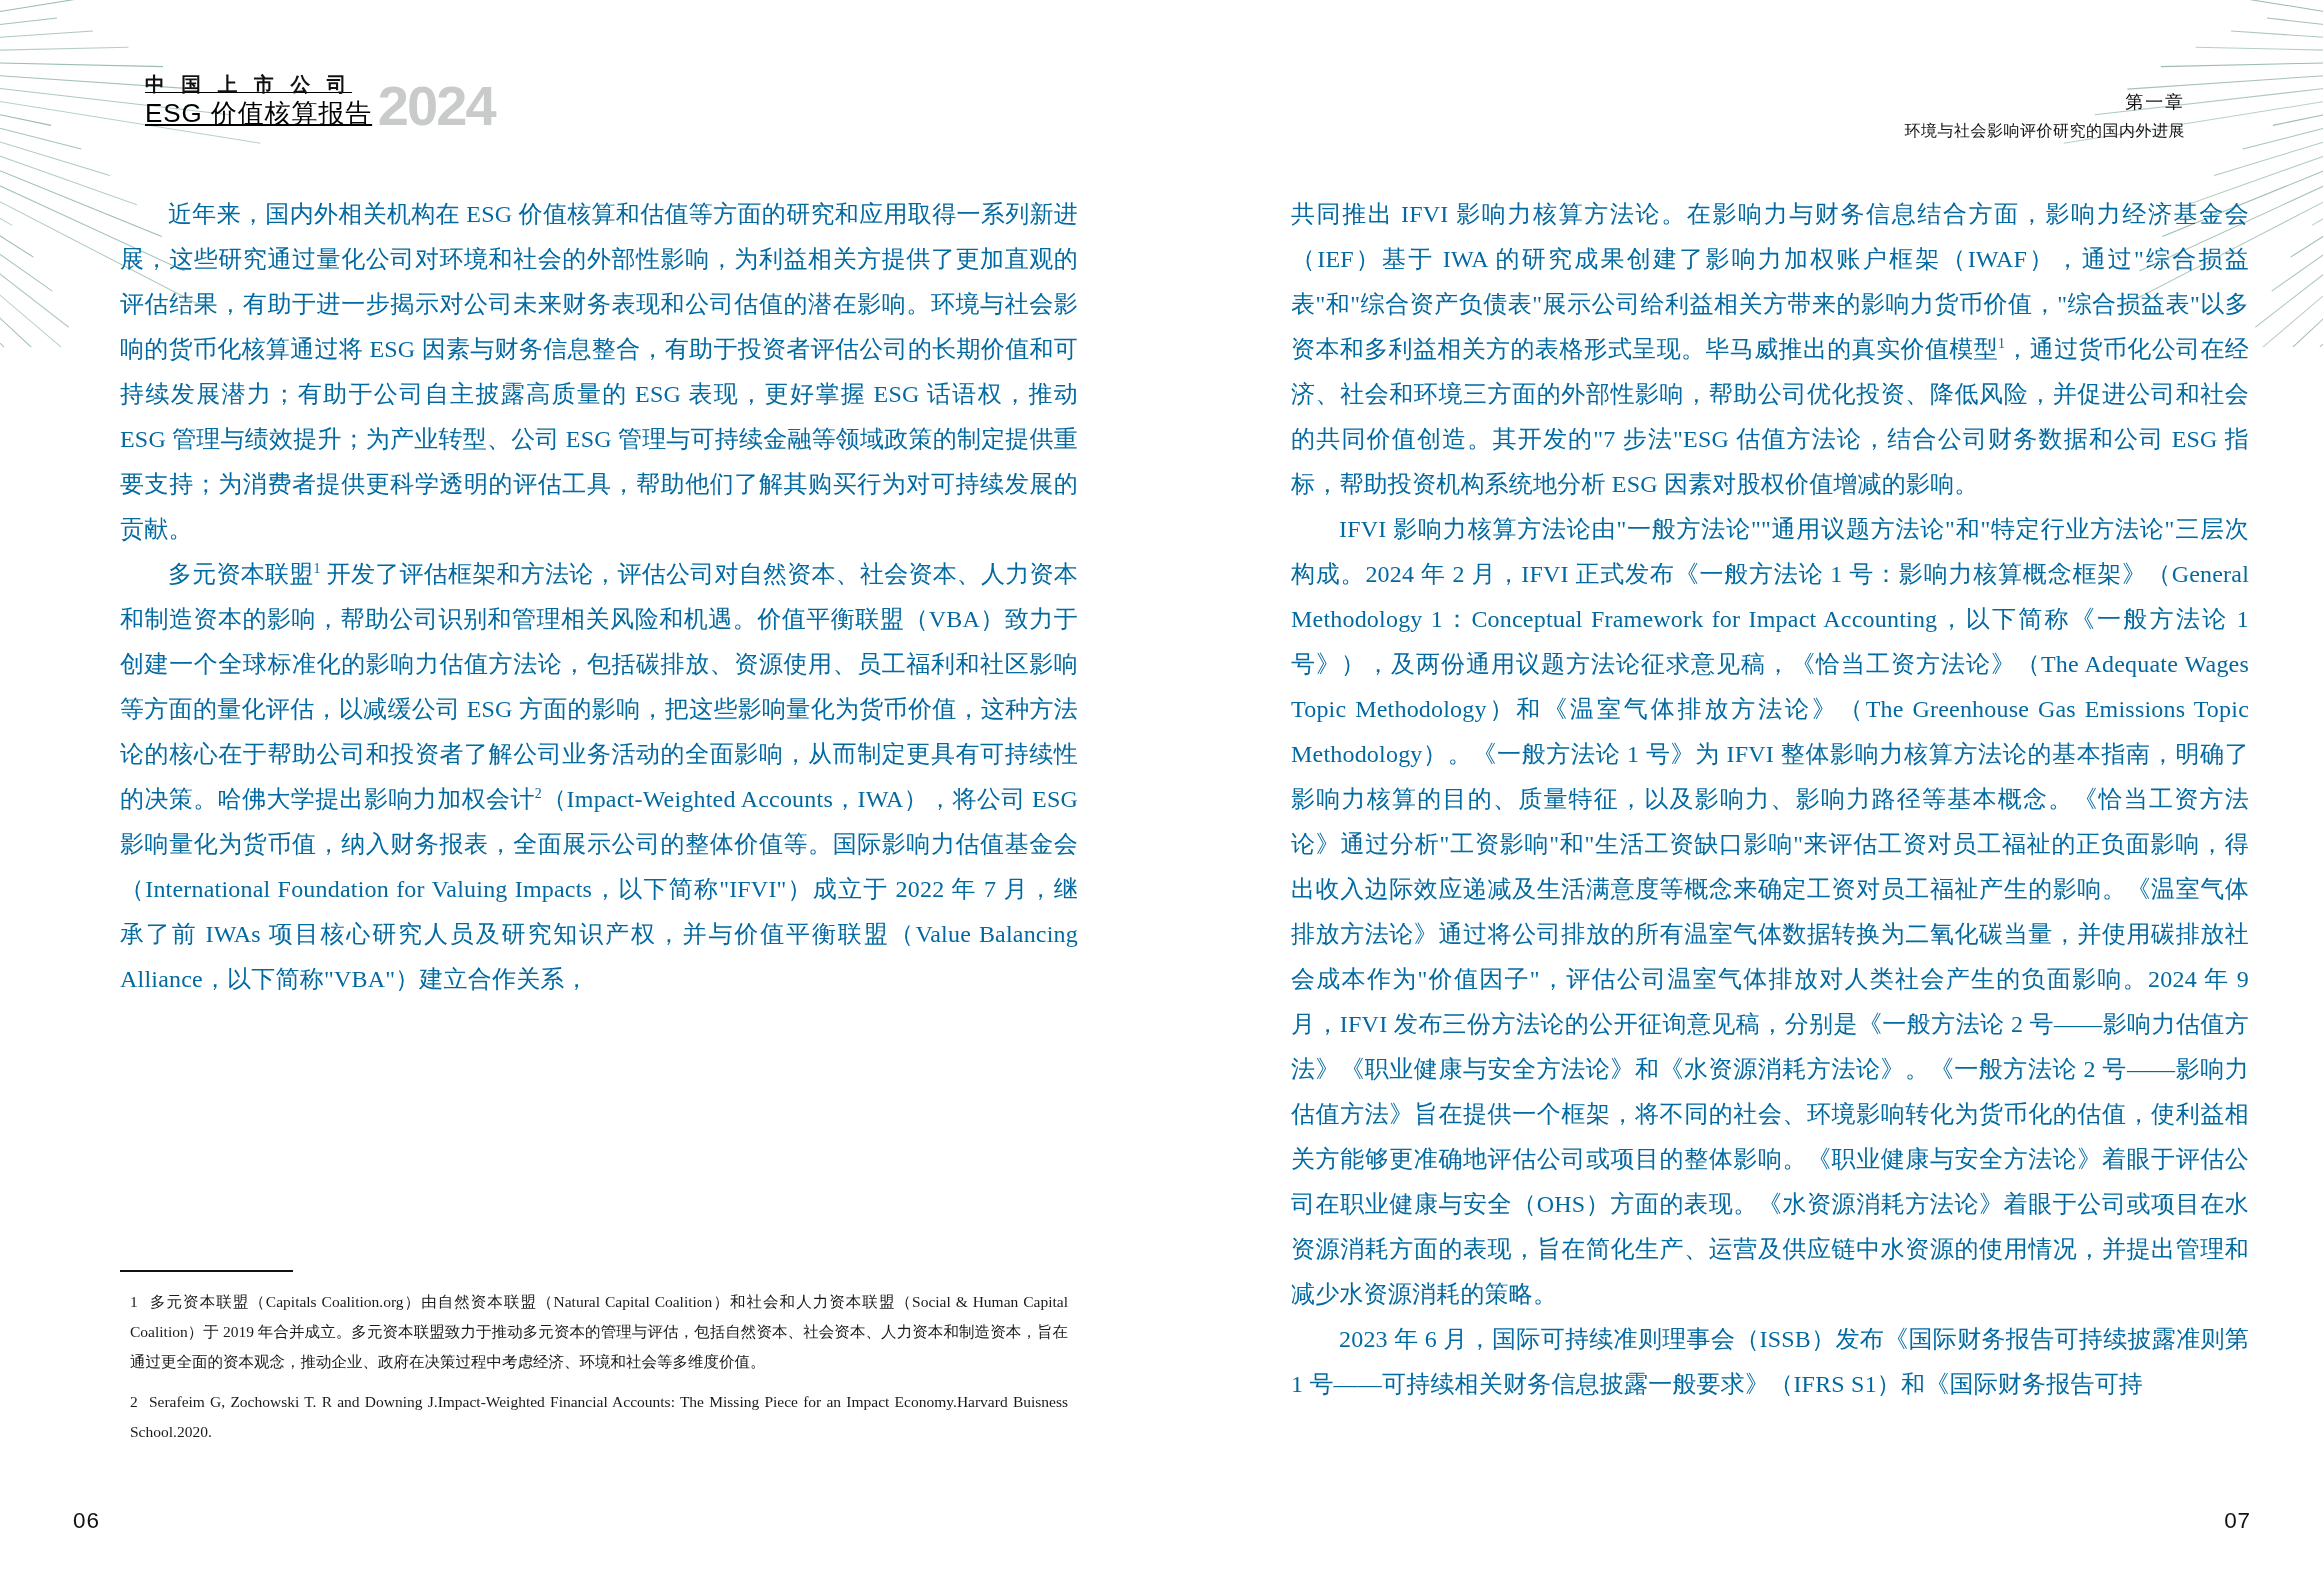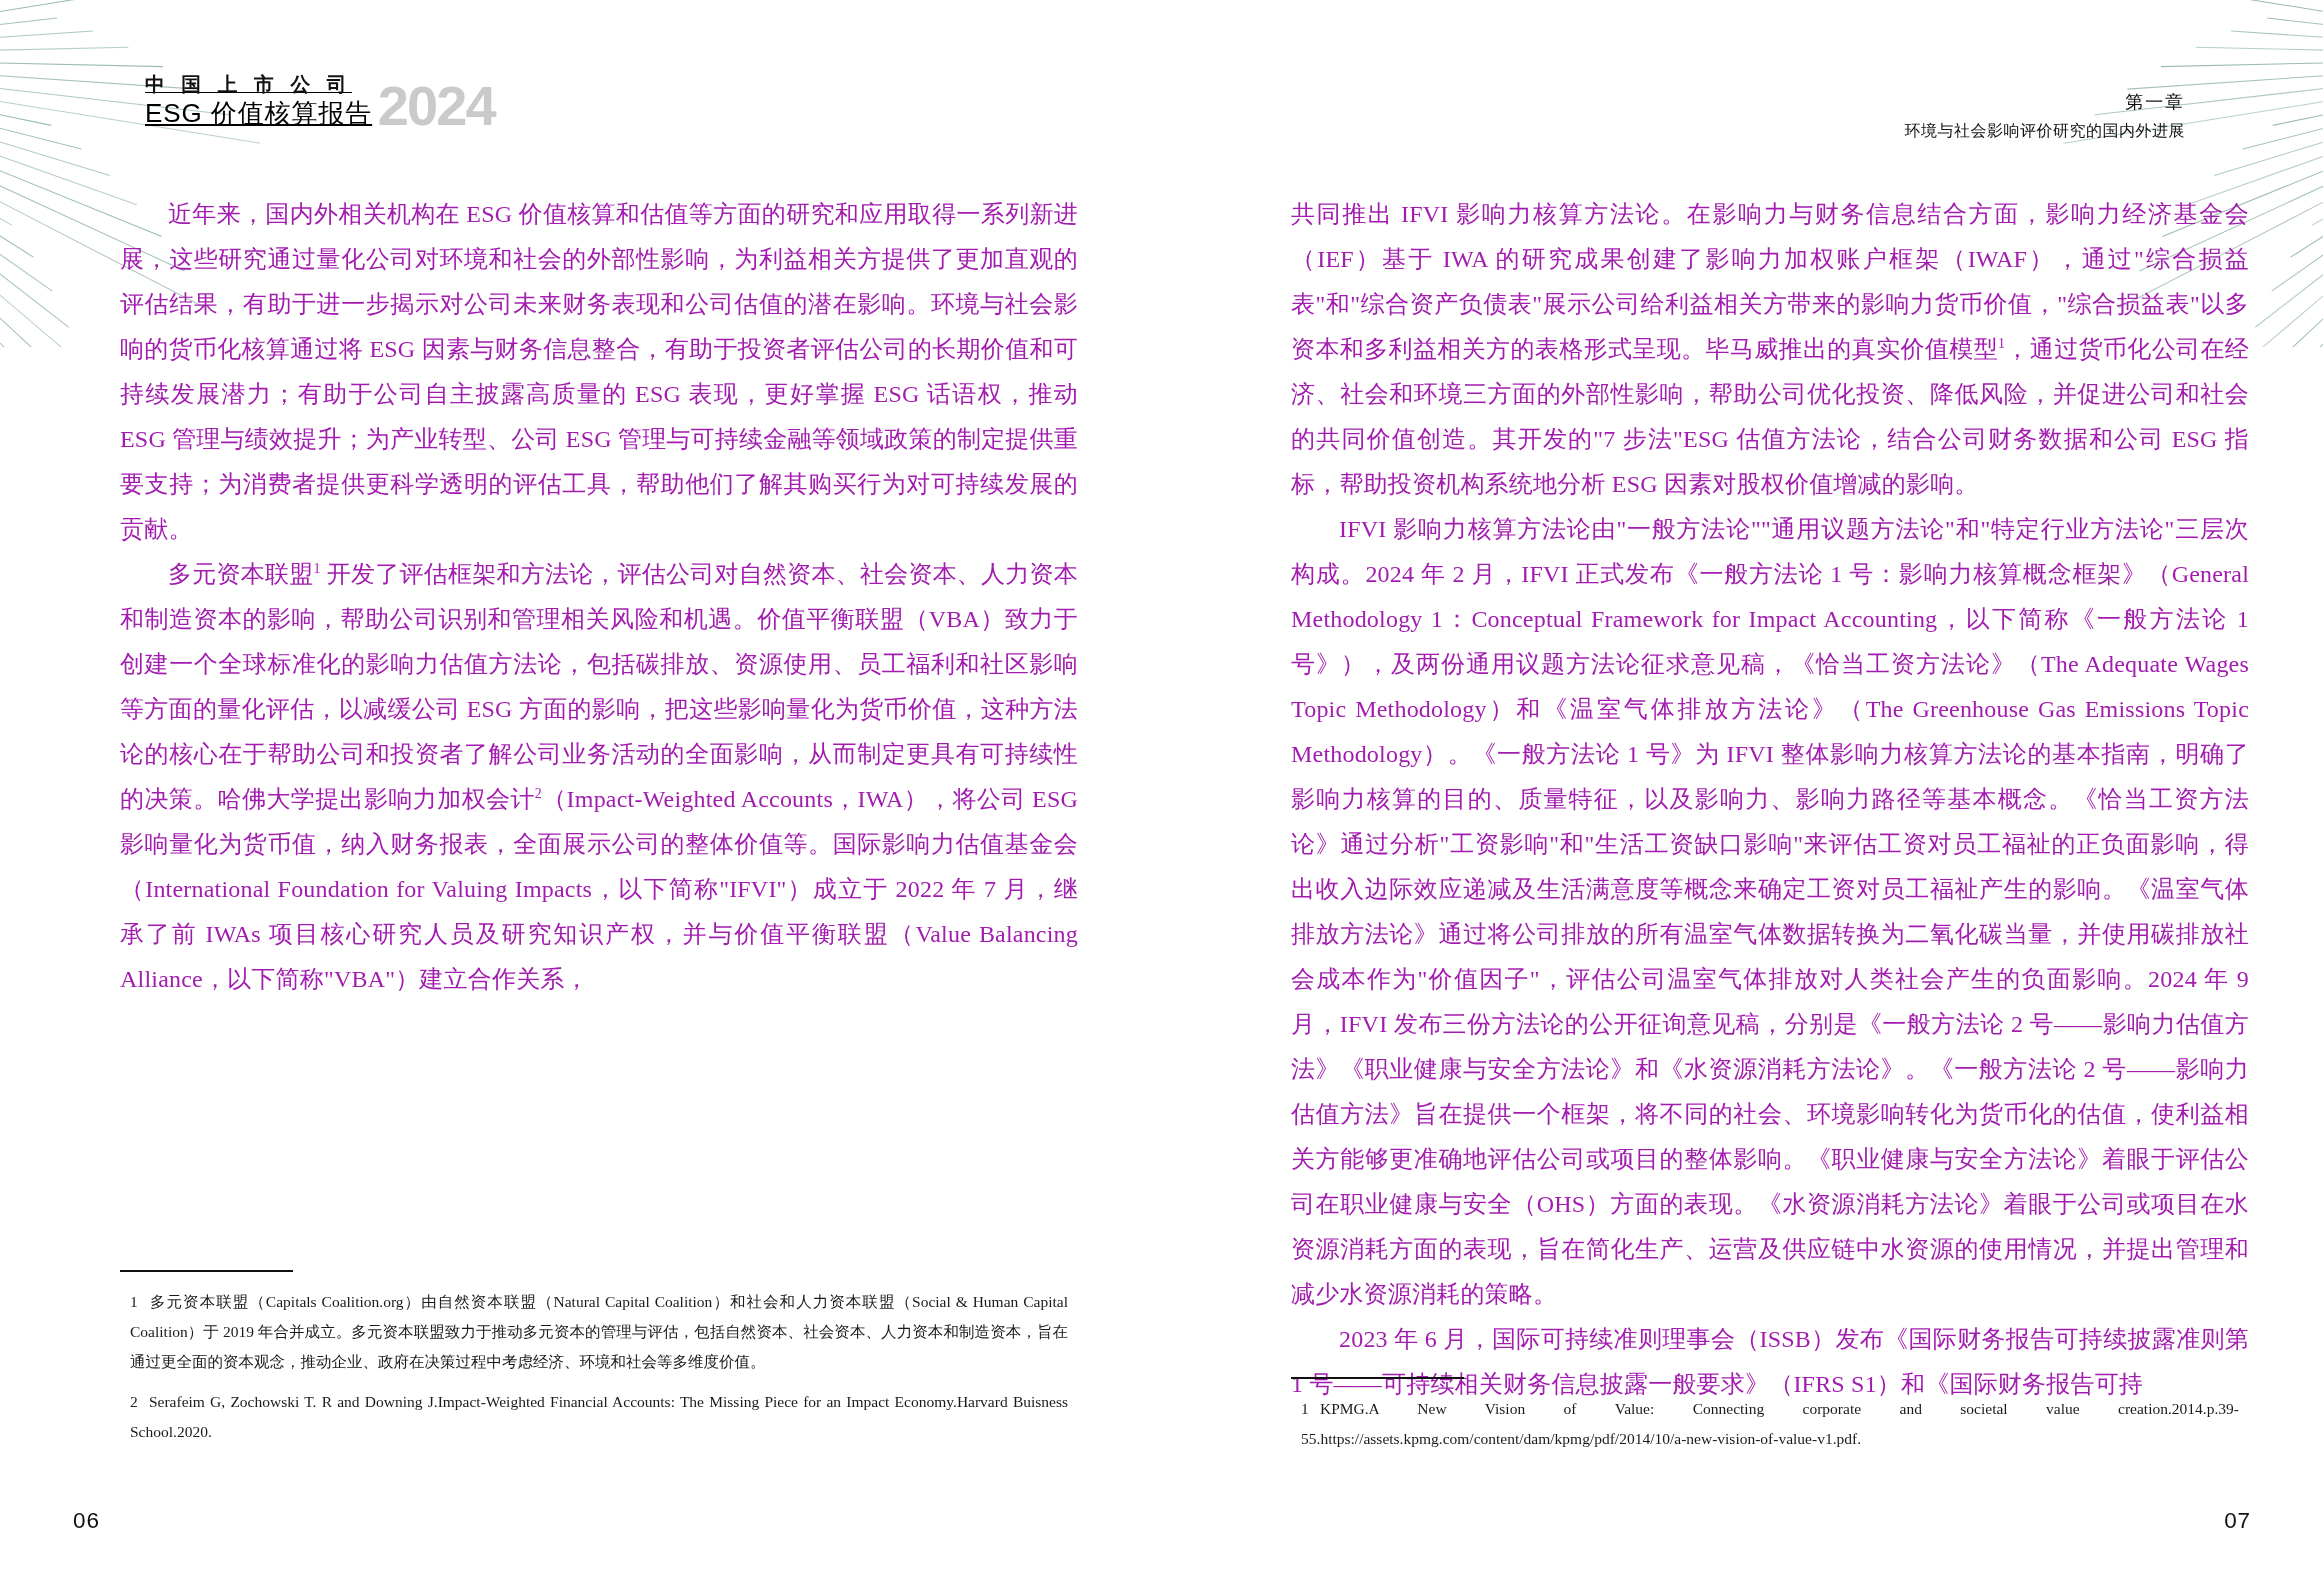--- a/index.html
+++ b/index.html
@@ -42,21 +42,21 @@
   .runhead-title{font-size:16px;font-weight:400;letter-spacing:0.5px;line-height:1.5;margin-top:2.8px;}
 
   
   .page{position:absolute;top:192px;width:958px;}
   .page.left{left:120px;}
   .page.right{left:1291px;}
 
   p.body{
     font-size:24px;
     line-height:45px;
-    color:#a21caf;
+    color:#0369a1;
     margin:0;
     text-align:justify;
     text-justify:inter-ideograph;
     letter-spacing:0.2px;
   }
   p.body.indent{text-indent:2em;}
 
   h2.section{
     color:#c08f34;
     font-family:"Liberation Sans",sans-serif;
@@ -259,21 +259,17 @@
   </div>
 
   <div class="folio left">06</div>
 
   <div class="page right">
     <p class="body">共同推出 IFVI 影响力核算方法论。在影响力与财务信息结合方面，影响力经济基金会（IEF）基于 IWA 的研究成果创建了影响力加权账户框架（IWAF），通过"综合损益表"和"综合资产负债表"展示公司给利益相关方带来的影响力货币价值，"综合损益表"以多资本和多利益相关方的表格形式呈现。毕马威推出的真实价值模型<sup>1</sup>，通过货币化公司在经济、社会和环境三方面的外部性影响，帮助公司优化投资、降低风险，并促进公司和社会的共同价值创造。其开发的"7 步法"ESG 估值方法论，结合公司财务数据和公司 ESG 指标，帮助投资机构系统地分析 ESG 因素对股权价值增减的影响。</p>
     <p class="body indent">IFVI 影响力核算方法论由"一般方法论""通用议题方法论"和"特定行业方法论"三层次构成。2024 年 2 月，IFVI 正式发布《一般方法论 1 号：影响力核算概念框架》（General Methodology 1：Conceptual Framework for Impact Accounting，以下简称《一般方法论 1 号》），及两份通用议题方法论征求意见稿，《恰当工资方法论》（The Adequate Wages Topic Methodology）和《温室气体排放方法论》（The Greenhouse Gas Emissions Topic Methodology）。《一般方法论 1 号》为 IFVI 整体影响力核算方法论的基本指南，明确了影响力核算的目的、质量特征，以及影响力、影响力路径等基本概念。《恰当工资方法论》通过分析"工资影响"和"生活工资缺口影响"来评估工资对员工福祉的正负面影响，得出收入边际效应递减及生活满意度等概念来确定工资对员工福祉产生的影响。《温室气体排放方法论》通过将公司排放的所有温室气体数据转换为二氧化碳当量，并使用碳排放社会成本作为"价值因子"，评估公司温室气体排放对人类社会产生的负面影响。2024 年 9 月，IFVI 发布三份方法论的公开征询意见稿，分别是《一般方法论 2 号——影响力估值方法》《职业健康与安全方法论》和《水资源消耗方法论》。《一般方法论 2 号——影响力估值方法》旨在提供一个框架，将不同的社会、环境影响转化为货币化的估值，使利益相关方能够更准确地评估公司或项目的整体影响。《职业健康与安全方法论》着眼于评估公司在职业健康与安全（OHS）方面的表现。《水资源消耗方法论》着眼于公司或项目在水资源消耗方面的表现，旨在简化生产、运营及供应链中水资源的使用情况，并提出管理和减少水资源消耗的策略。</p>
     <p class="body indent">2023 年 6 月，国际可持续准则理事会（ISSB）发布《国际财务报告可持续披露准则第 1 号——可持续相关财务信息披露一般要求》（IFRS S1）和《国际财务报告可持</p>
   </div>
 
-  <div class="footnotes right">
-    <div class="fn-rule"></div>
-    <p class="fn"><span class="num">1</span><span>KPMG.A New Vision of Value: Connecting corporate and societal value creation.2014.p.39-55.https://assets.kpmg.com/content/dam/kpmg/pdf/2014/10/a-new-vision-of-value-v1.pdf.</span></p>
-  </div>
 
   <div class="folio right">07</div>
 
 </div>
 
 
 </body></html>

